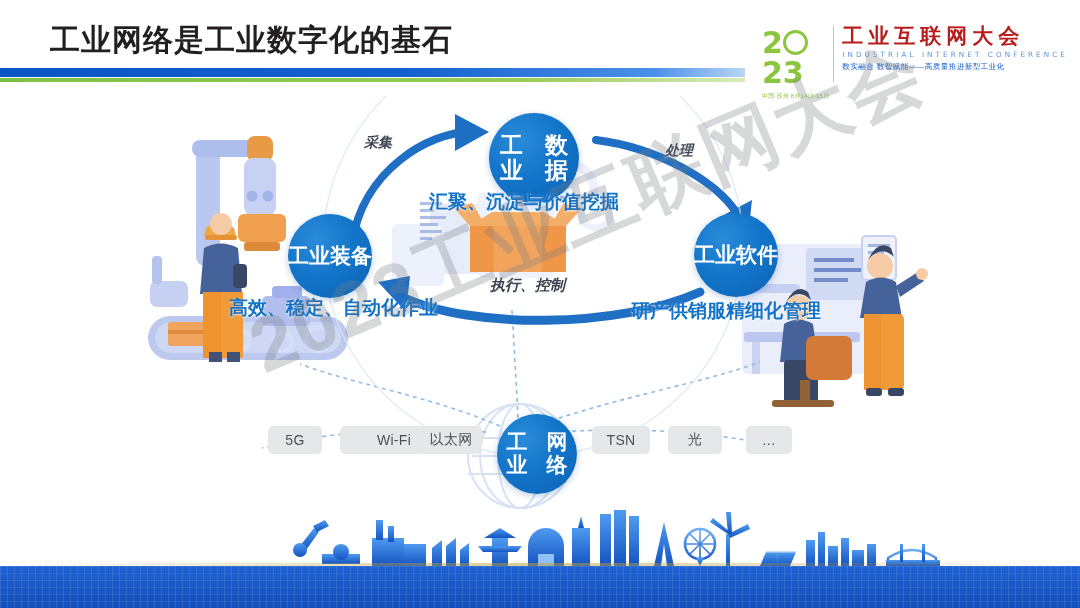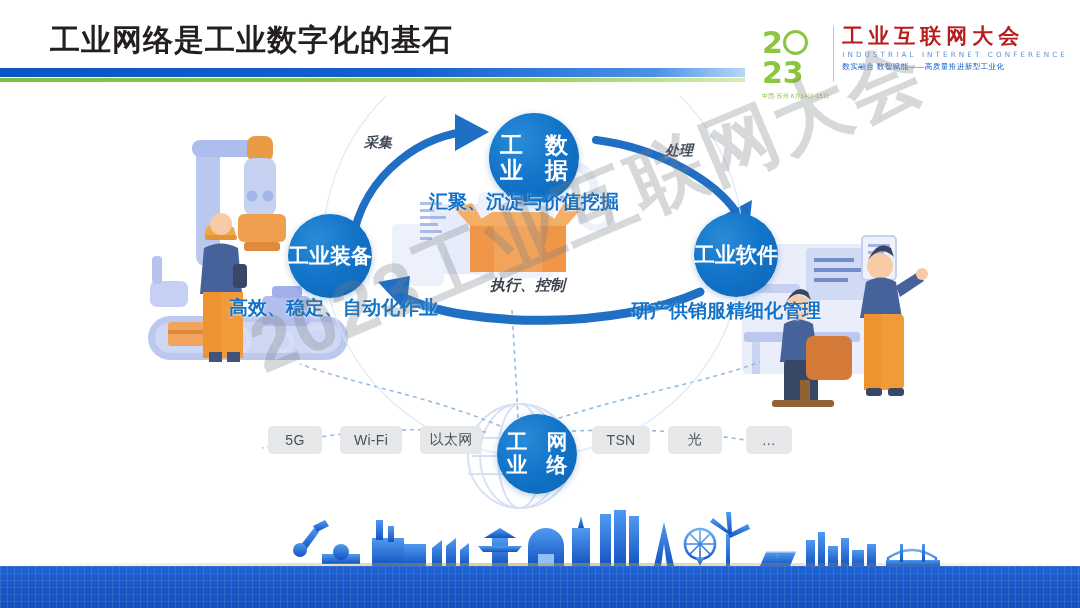--- a/index.html
+++ b/index.html
@@ -84,21 +84,21 @@
   #lbl-exec{left:490px;top:180px;font-size:15px;}
 
   
   #chips{position:absolute;left:0;top:330px;width:1080px;height:34px;}
   .chip{
     position:absolute;height:28px;border-radius:5px;background:#e6e7e8;
     color:#4b5158;font-size:14px;display:flex;align-items:center;justify-content:center;
     font-family:"Liberation Sans","DejaVu Sans",sans-serif;letter-spacing:.3px;
   }
   #chip-0{left:268px;width:54px;}
-  #chip-1{left:340px;width:62px;}
+  #chip-1{left:340px;width:62px;padding-left:23px;}
   #chip-2{left:420px;width:62px;}
   #chip-3{left:592px;width:58px;}
   #chip-4{left:668px;width:54px;}
   #chip-5{left:746px;width:46px;}
 
   
   #watermark{
     position:absolute;left:255px;top:300px;
     font-size:76px;font-weight:bold;color:rgba(120,126,134,.30);
     transform:rotate(-23deg);transform-origin:left center;white-space:nowrap;

